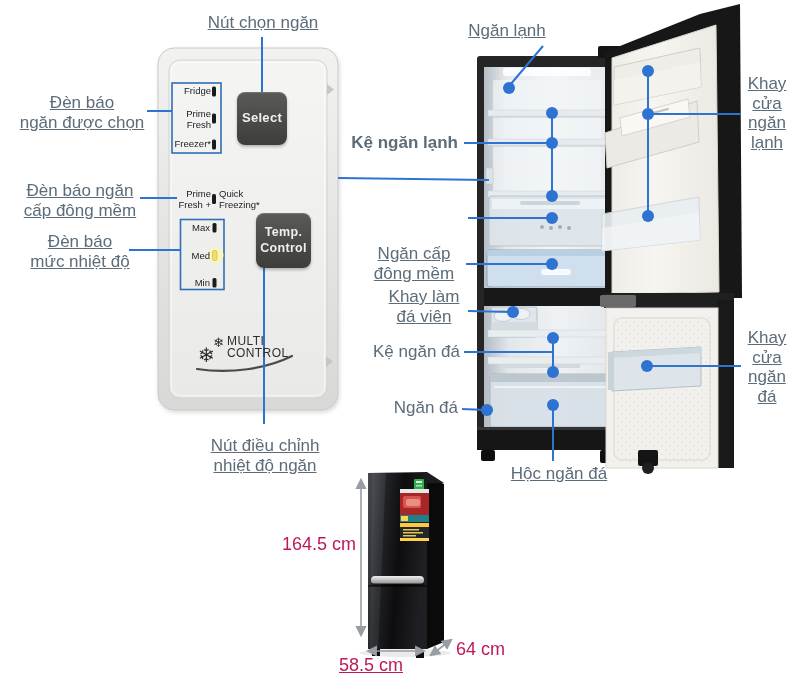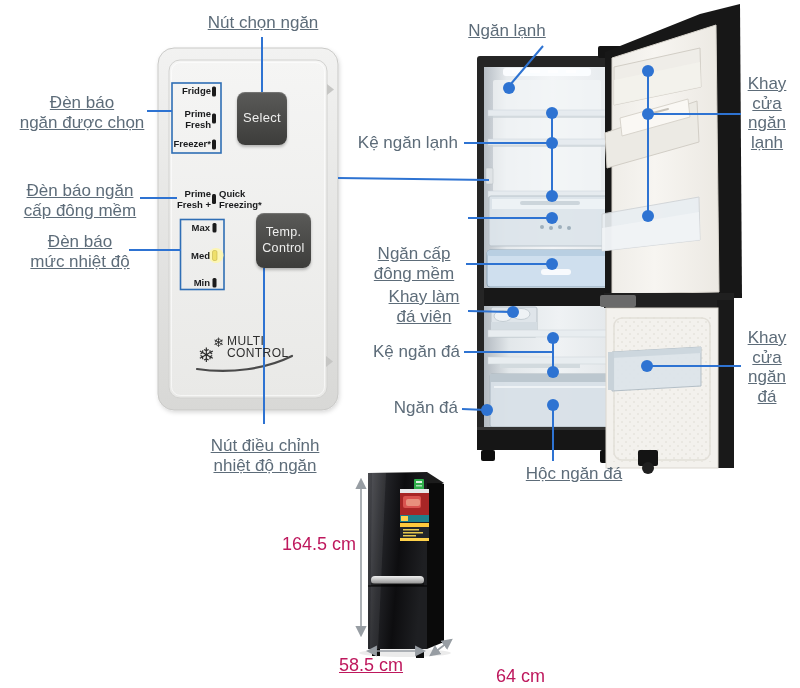--- a/index.html
+++ b/index.html
@@ -2,25 +2,25 @@
 <html><head>
 <meta charset="utf-8">
 <style>
   html,body{margin:0;padding:0;background:#fff;}
   .stage{position:relative;width:800px;height:688px;background:#ffffff;overflow:hidden;
          font-family:"Liberation Sans","DejaVu Sans",sans-serif;}
   svg.art{position:absolute;left:0;top:0;}
   .lbl{position:absolute;font-size:17px;color:#5d6c79;line-height:1.15;white-space:pre-line;}
   .tc{text-align:center;text-decoration:underline;}
   .tr{text-align:right;}
-  .ptxt{position:absolute;color:#1a1b1d;font-weight:bold;font-size:9.5px;line-height:1.12;white-space:pre-line;}
+  .ptxt{position:absolute;color:#1a1b1d;font-weight:normal;font-size:9.5px;line-height:1.12;white-space:pre-line;}
   .pbtn{position:absolute;display:flex;align-items:center;justify-content:center;text-align:center;
         background:linear-gradient(180deg,#5a5a58,#3d3d3b);border-radius:8px;color:#efefee;
         font-size:13px;letter-spacing:.3px;white-space:pre-line;line-height:1.25;
-        box-shadow:inset 0 1px 1px rgba(255,255,255,.18), 0 2px 3px rgba(0,0,0,.25);}
+        box-shadow:inset 0 1px 1px rgba(255,255,255,.18), 0 2px 3px rgba(0,0,0,.25);font-weight:bold;}
   .plogo{position:absolute;left:227px;top:336px;font-size:12px;font-weight:normal;color:#2f2f2f;
          line-height:0.98;letter-spacing:.4px;white-space:pre-line;}
   .dim{position:absolute;font-size:18px;color:#be185d;line-height:1.1;white-space:pre-line;}
 </style>
 </head>
 <body>
 
 <div class="stage">
 
 <svg class="art" width="800" height="688" viewBox="0 0 800 688">
@@ -286,51 +286,51 @@
 <div class="lbl tc" style="left:2px;top:93px;width:160px;">Đèn báo
 ngăn được chọn</div>
 <div class="lbl tc" style="left:0px;top:181px;width:160px;">Đèn báo ngăn
 cấp đông mềm</div>
 <div class="lbl tc" style="left:0px;top:232px;width:160px;">Đèn báo
 mức nhiệt độ</div>
 <div class="lbl tc" style="left:185px;top:436px;width:160px;">Nút điều chỉnh
 nhiệt độ ngăn</div>
 
 <div class="lbl tc" style="left:447px;top:21px;width:120px;">Ngăn lạnh</div>
-<div class="lbl tr" style="left:338px;top:133px;width:120px;">Kệ ngăn lạnh</div>
+<div class="lbl tr" style="left:338px;top:133px;width:120px;font-weight:bold;">Kệ ngăn lạnh</div>
 <div class="lbl tc" style="left:354px;top:244px;width:120px;">Ngăn cấp
 đông mềm</div>
 <div class="lbl tc" style="left:364px;top:287px;width:120px;">Khay làm
 đá viên</div>
 <div class="lbl tr" style="left:338px;top:398px;width:120px;">Ngăn đá</div>
 <div class="lbl tr" style="left:340px;top:342px;width:120px;">Kệ ngăn đá</div>
 <div class="lbl tc" style="left:715px;top:74px;width:104px;">Khay
 cửa
 ngăn
 lạnh</div>
 <div class="lbl tc" style="left:715px;top:328px;width:104px;">Khay
 cửa
 ngăn
 đá</div>
-<div class="lbl tc" style="left:514px;top:464px;width:120px;">Hộc ngăn đá</div>
+<div class="lbl tc" style="left:499px;top:464px;width:120px;">Hộc ngăn đá</div>
 
 <div class="ptxt tr" style="left:160px;top:86px;width:51px;">Fridge</div>
 <div class="ptxt tr" style="left:160px;top:109px;width:51px;">Prime
 Fresh</div>
 <div class="ptxt tr" style="left:150px;top:139px;width:61px;">Freezer*</div>
 <div class="pbtn" style="left:237px;top:92px;width:50px;height:53px;">Select</div>
 <div class="ptxt tr" style="left:158px;top:189px;width:53px;">Prime
 Fresh +</div>
 <div class="ptxt" style="left:219px;top:189px;width:45px;">Quick
 Freezing*</div>
 <div class="ptxt tr" style="left:160px;top:223px;width:50px;">Max</div>
 <div class="ptxt tr" style="left:160px;top:250.5px;width:50px;">Med</div>
 <div class="ptxt tr" style="left:160px;top:278px;width:50px;">Min</div>
 <div class="pbtn" style="left:256px;top:213px;width:55px;height:55px;font-size:12.5px;">Temp.
 Control</div>
 <div class="plogo">MULTI
 CONTROL</div>
 
 <div class="dim tr" style="left:256px;top:535px;width:100px;">164.5 cm</div>
 <div class="dim tc" style="left:321px;top:656px;width:100px;">58.5 cm</div>
-<div class="dim" style="left:456px;top:667px;margin-left:40px;">64 cm</div>
+<div class="dim" style="left:456px;top:640px;">64 cm</div>
 
 </div>
 
 </body></html>

